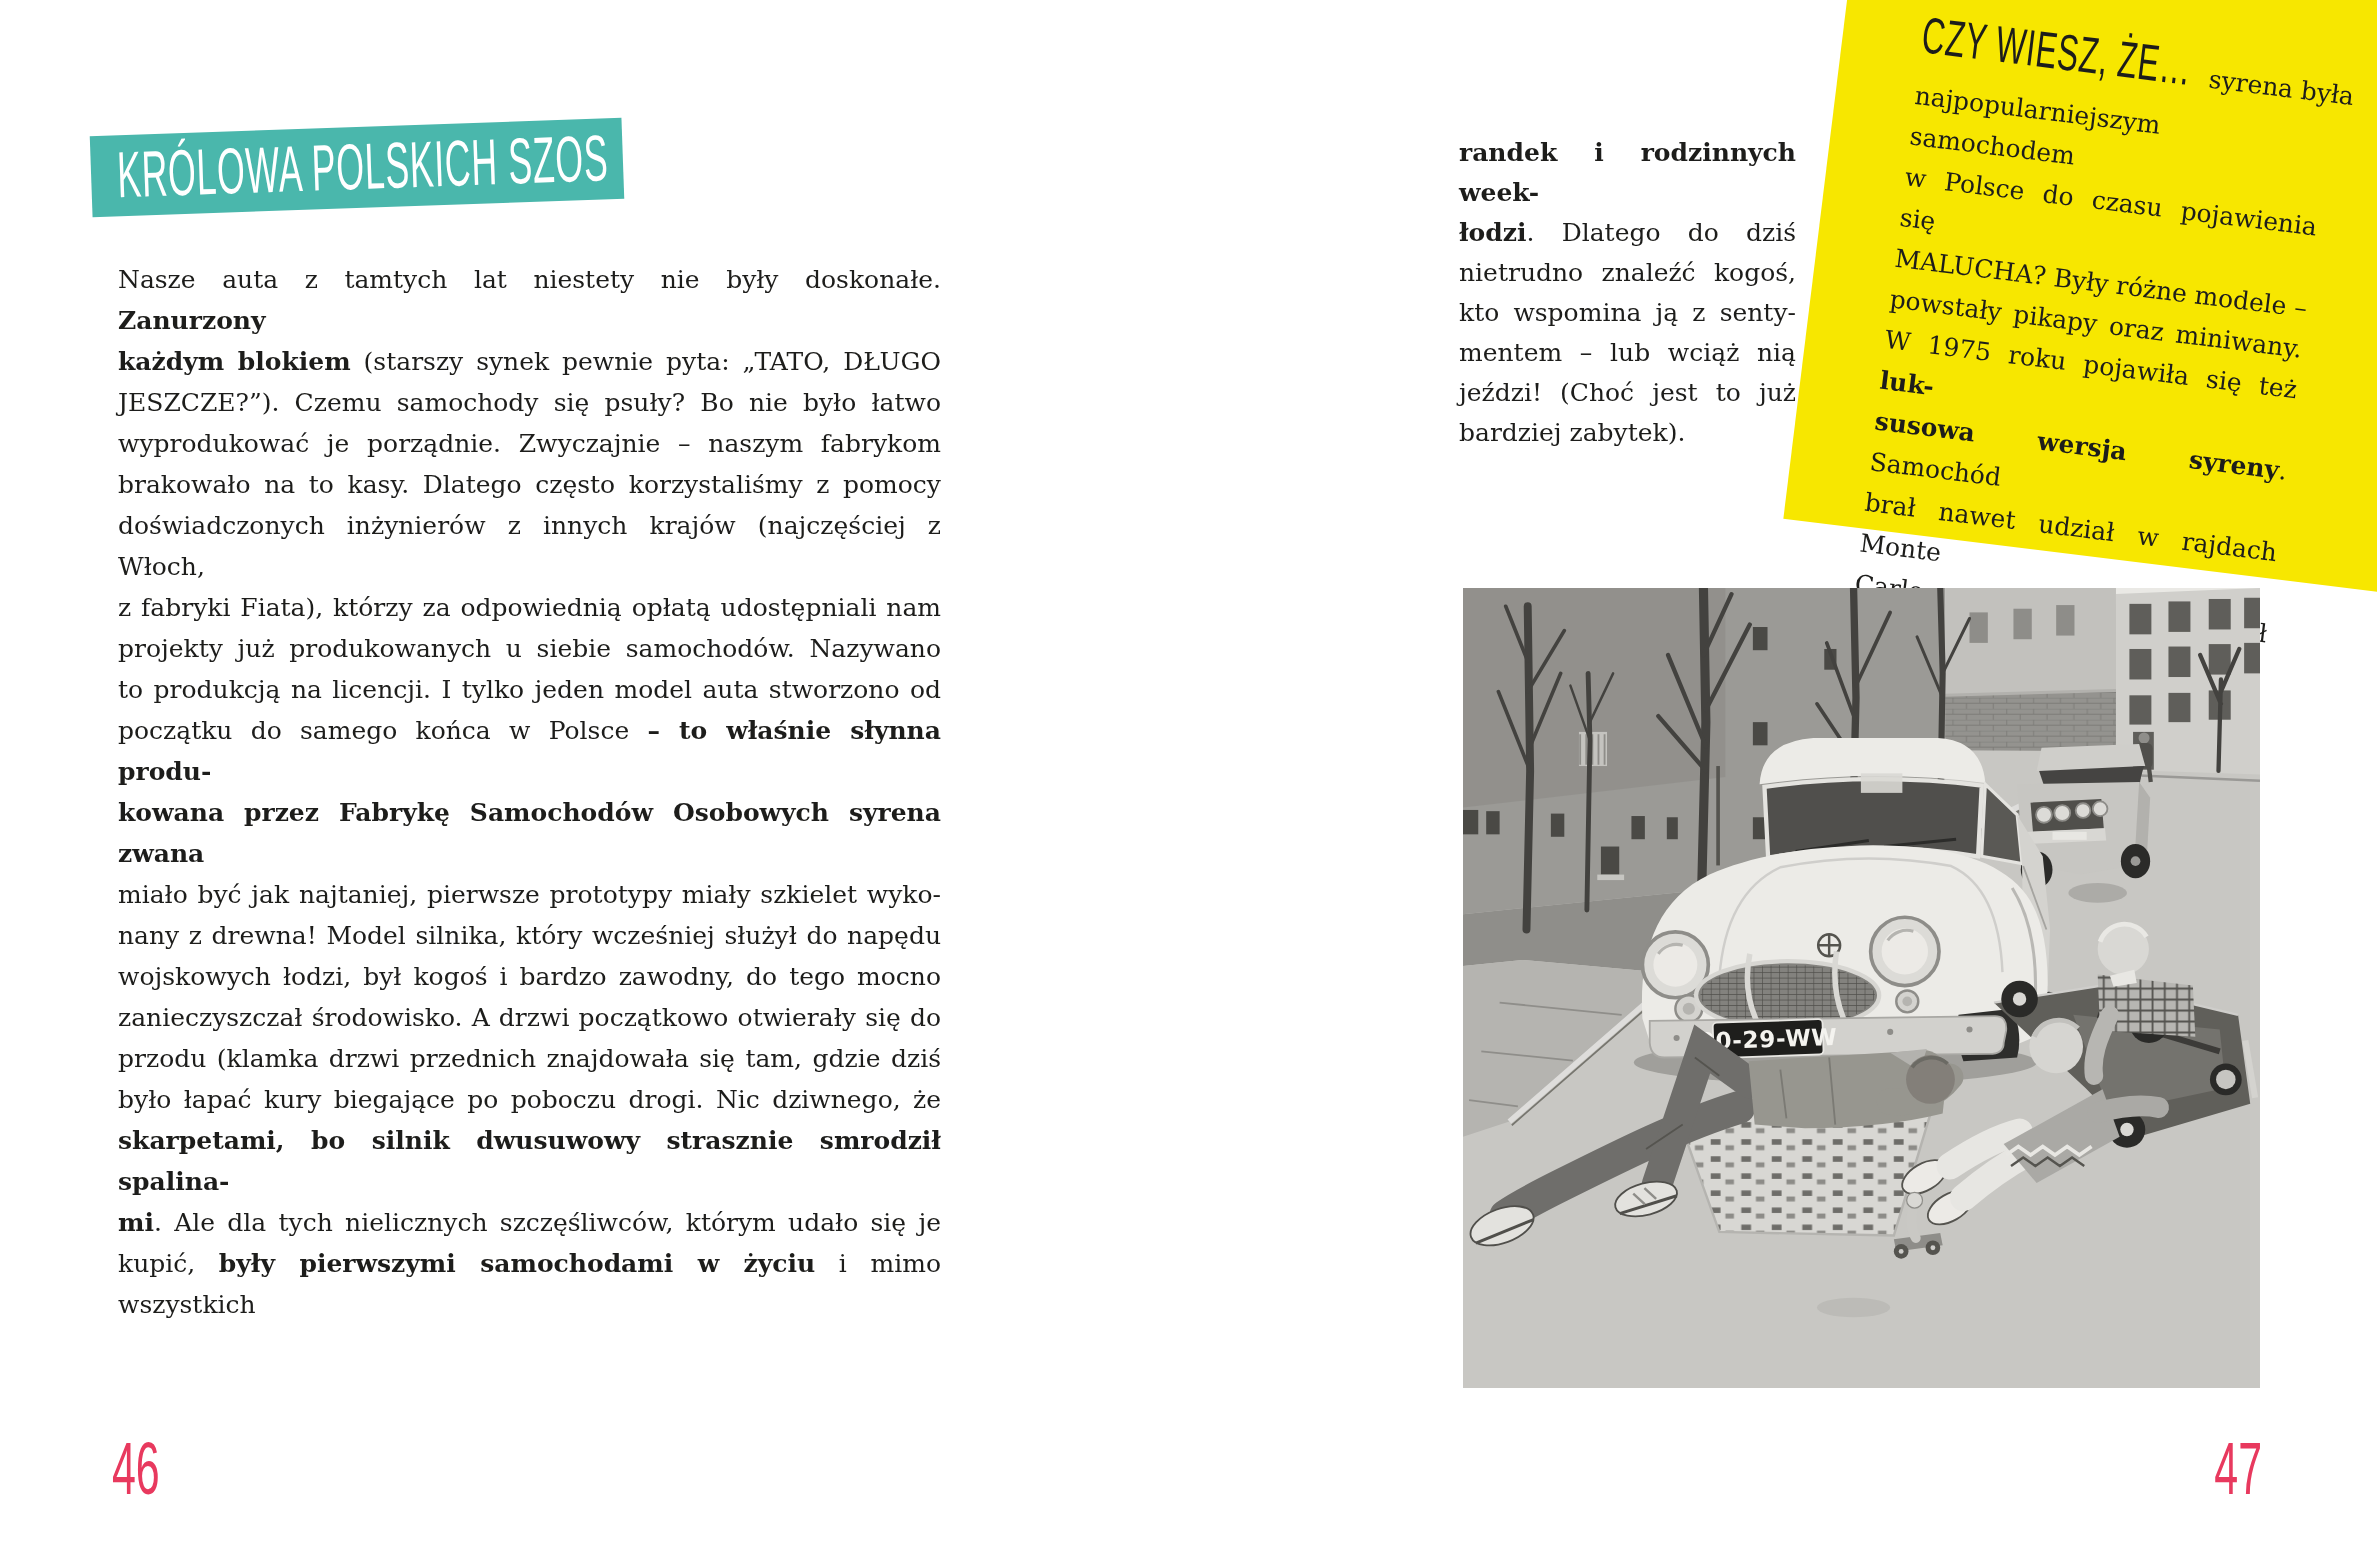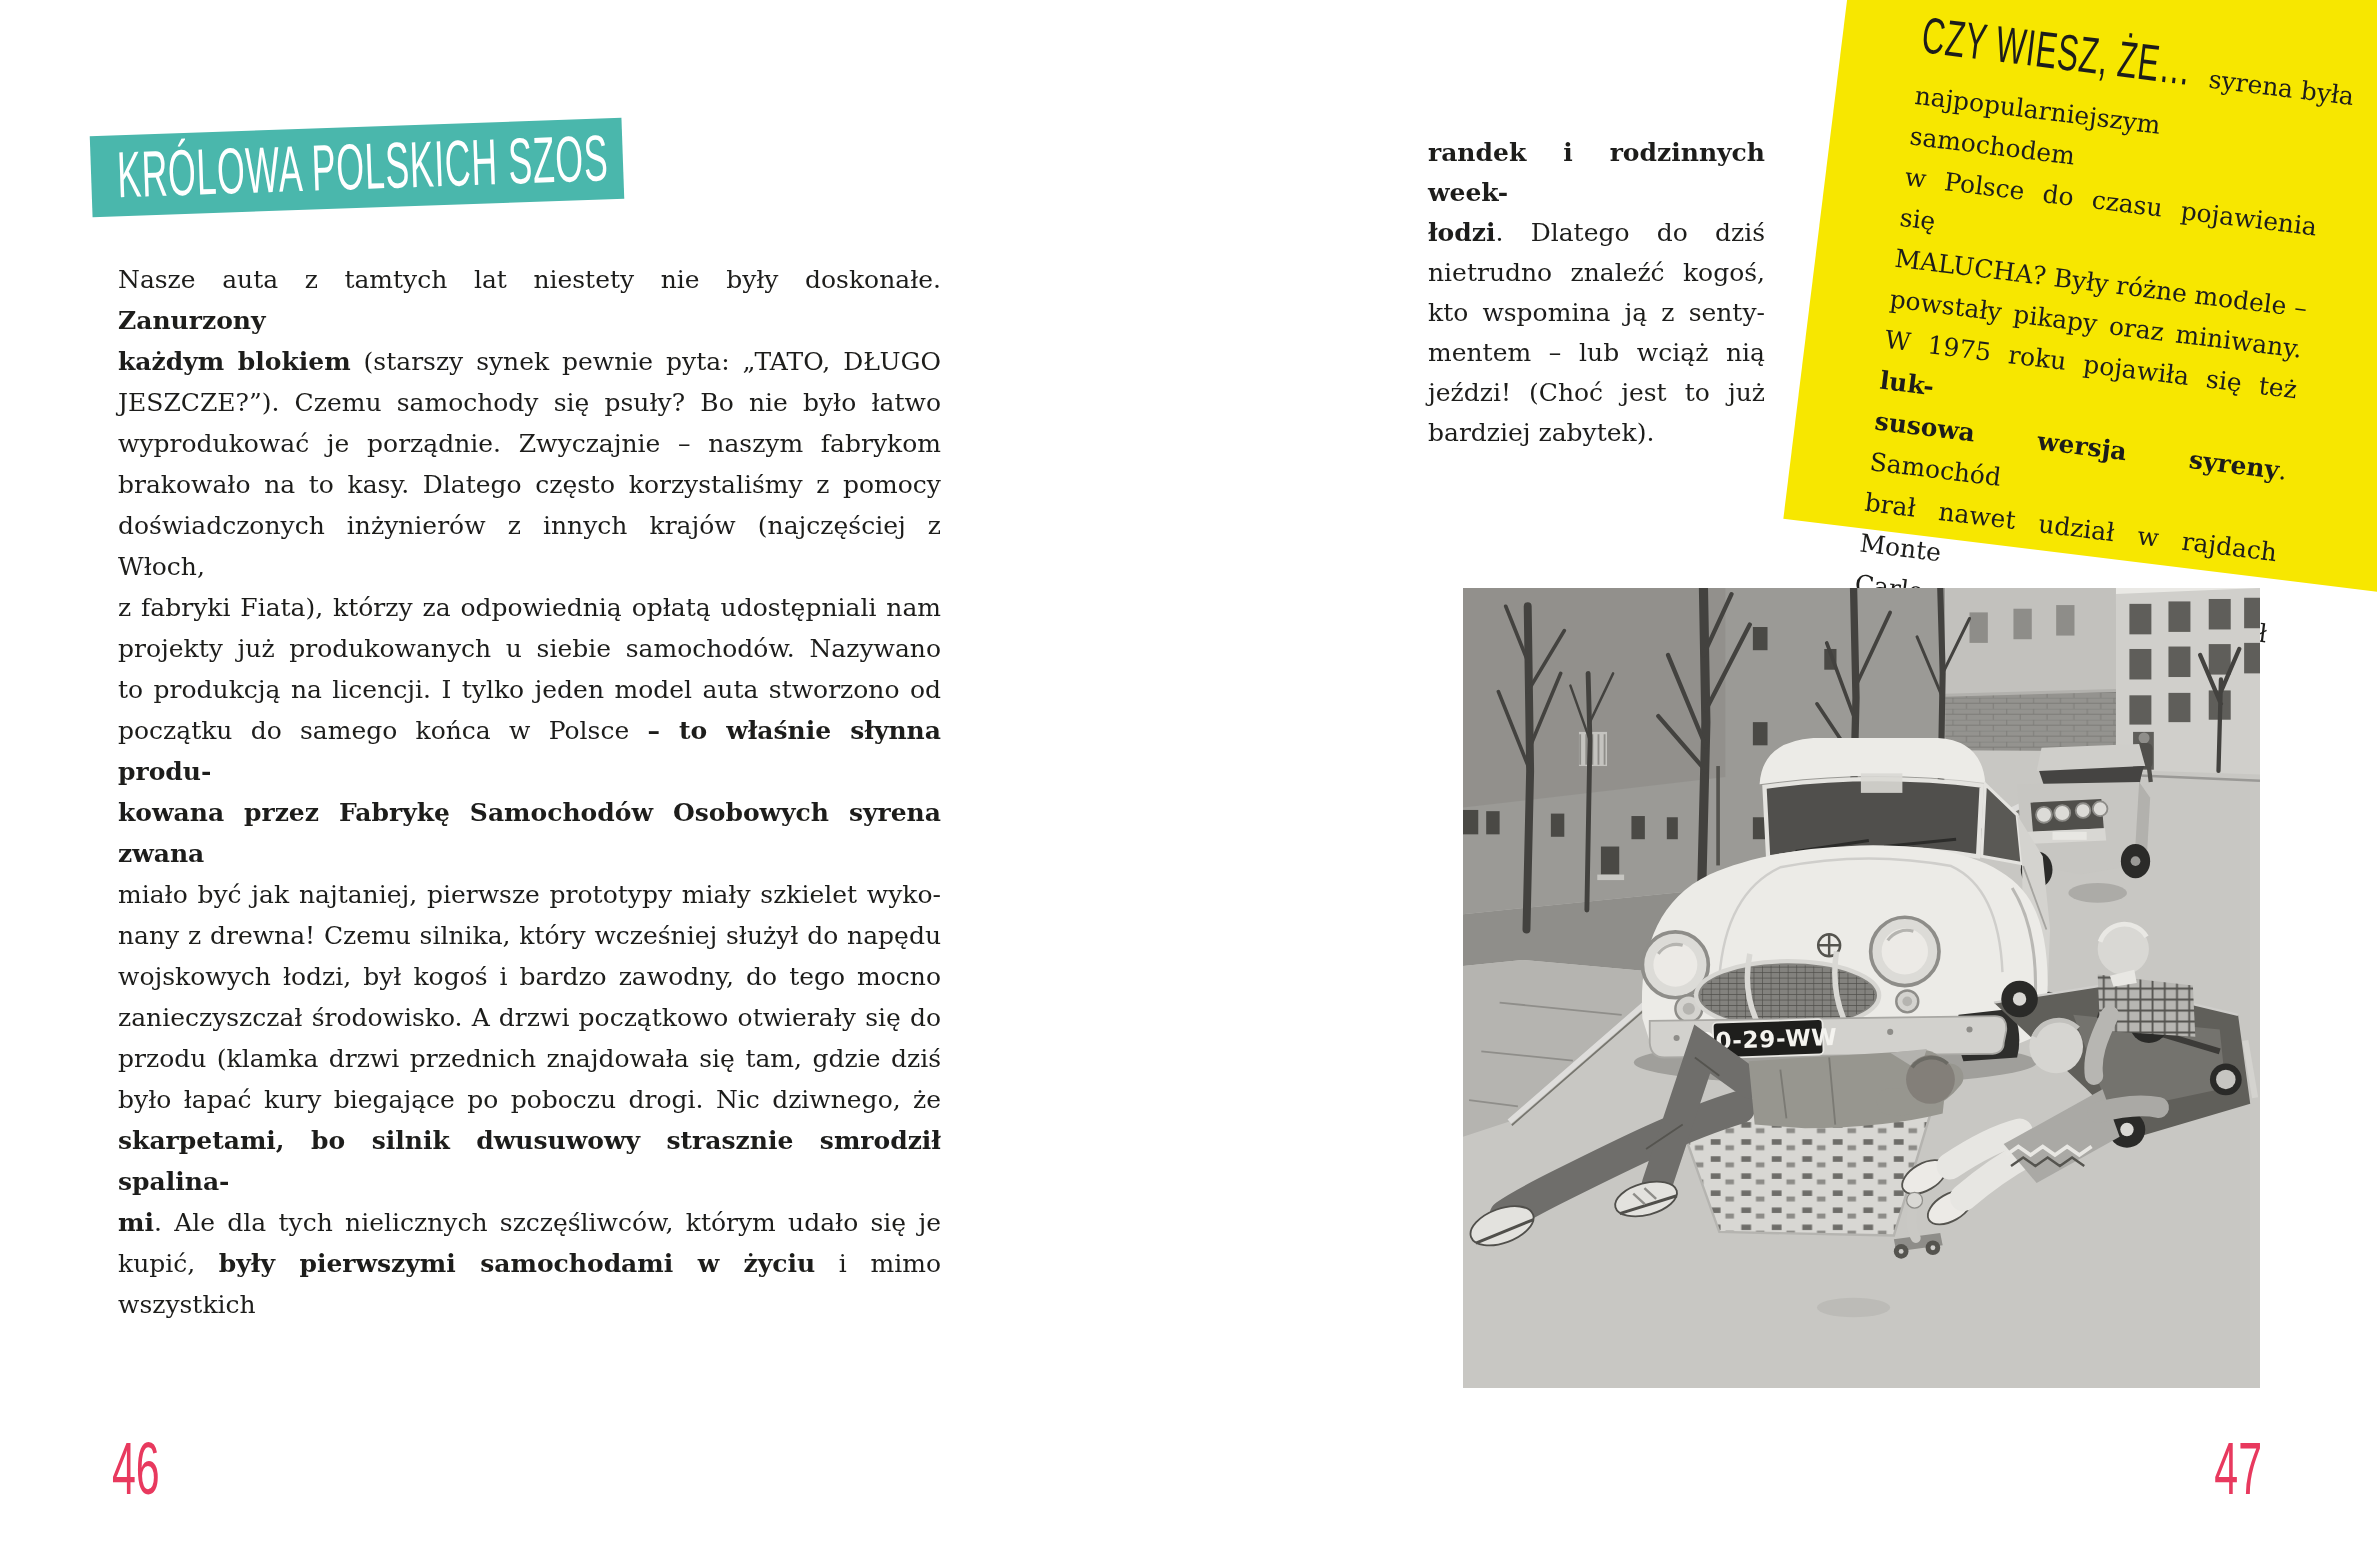--- a/index.html
+++ b/index.html
@@ -31,21 +31,21 @@
     font-size:25px;line-height:41px;
   }
   .pageno{
     position:absolute;font-family:"Liberation Sans",sans-serif;font-weight:400;
     font-size:74px;line-height:74px;color:var(--pink);white-space:nowrap;
   }
   #pn-left{left:112px;top:1432px;transform:scaleX(0.58);transform-origin:0 0;}
   #pn-right{left:2110px;top:1432px;width:152px;text-align:right;transform:scaleX(0.58);transform-origin:100% 0;}
   
   #right-col{
-    position:absolute;left:1428px;top:133px;width:337px;
+    position:absolute;left:1459px;top:133px;width:337px;
     font-size:25px;line-height:40px;
   }
   #note{
     position:absolute;left:1818px;top:-48px;width:671px;height:610px;
     background:var(--yellow);transform:rotate(7deg);
   }
   #note-text{
     margin:72px 0 0 79px;width:415px;font-size:25px;line-height:41px;
   }
   #note-text .tline:first-child{height:81px;line-height:81px;white-space:nowrap;}
@@ -72,21 +72,21 @@
     <div class="tline"><span>JESZCZE?”). Czemu samochody się psuły? Bo nie było łatwo</span></div>
     <div class="tline"><span>wyprodukować je porządnie. Zwyczajnie – naszym fabrykom</span></div>
     <div class="tline"><span>brakowało na to kasy. Dlatego często korzystaliśmy z pomocy</span></div>
     <div class="tline"><span>doświadczonych inżynierów z innych krajów (najczęściej z Włoch,</span></div>
     <div class="tline"><span>z fabryki Fiata), którzy za odpowiednią opłatą udostępniali nam</span></div>
     <div class="tline"><span>projekty już produkowanych u siebie samochodów. Nazywano</span></div>
     <div class="tline"><span>to produkcją na licencji. I tylko jeden model auta stworzono od</span></div>
     <div class="tline"><span>początku do samego końca w Polsce </span><span class="b">– to właśnie słynna produ-</span></div>
     <div class="tline"><span class="b">kowana przez Fabrykę Samochodów Osobowych syrena zwana</span></div>
     <div class="tline"><span>miało być jak najtaniej, pierwsze prototypy miały szkielet wyko-</span></div>
-    <div class="tline"><span>nany z drewna! Czemu silnika, który wcześniej służył do napędu</span></div>
+    <div class="tline"><span>nany z drewna! Model silnika, który wcześniej służył do napędu</span></div>
     <div class="tline"><span>wojskowych łodzi, był kogoś i bardzo zawodny, do tego mocno</span></div>
     <div class="tline"><span>zanieczyszczał środowisko. A drzwi początkowo otwierały się do</span></div>
     <div class="tline"><span>przodu (klamka drzwi przednich znajdowała się tam, gdzie dziś</span></div>
     <div class="tline"><span>było łapać kury biegające po poboczu drogi. Nic dziwnego, że</span></div>
     <div class="tline"><span class="b">skarpetami, bo silnik dwusuwowy strasznie smrodził spalina-</span></div>
     <div class="tline"><span class="b">mi</span><span>. Ale dla tych nielicznych szczęśliwców, którym udało się je</span></div>
     <div class="tline"><span>kupić, </span><span class="b">były pierwszymi samochodami w życiu</span><span> i mimo wszystkich</span></div>
   </div>
 
 <div class="pageno" id="pn-left">46</div>

